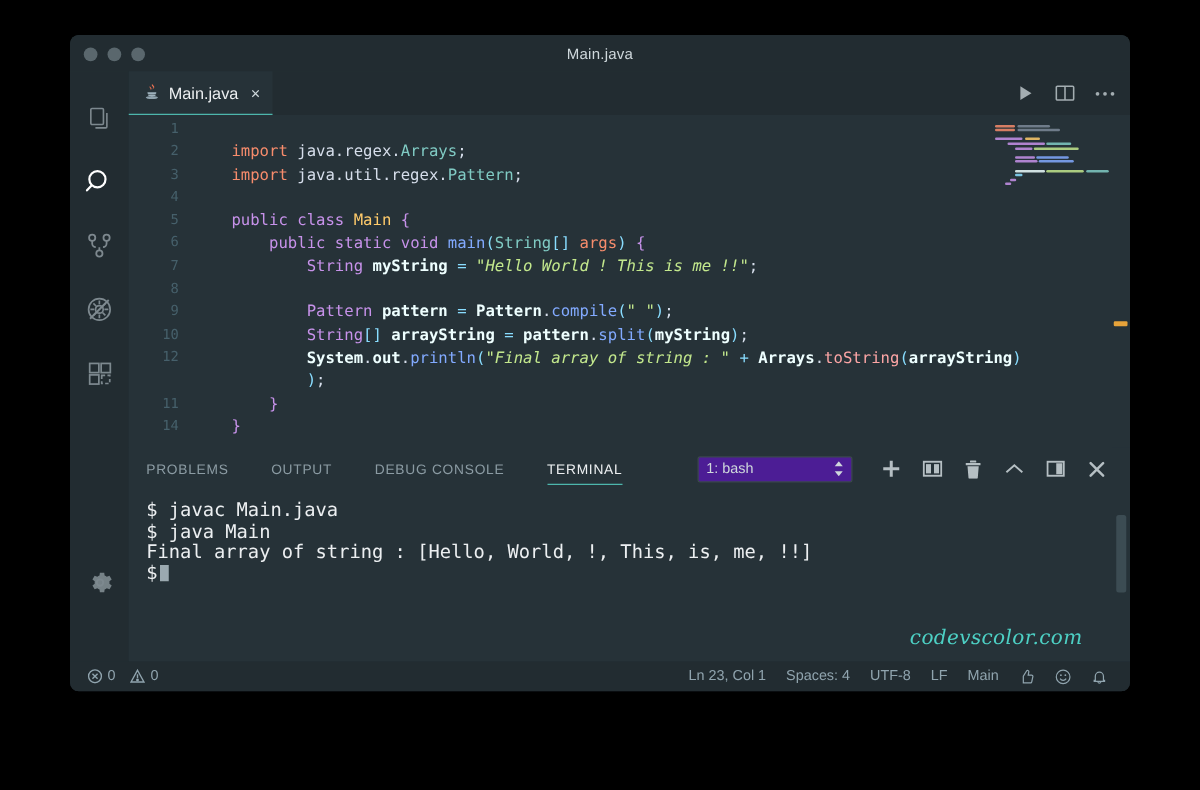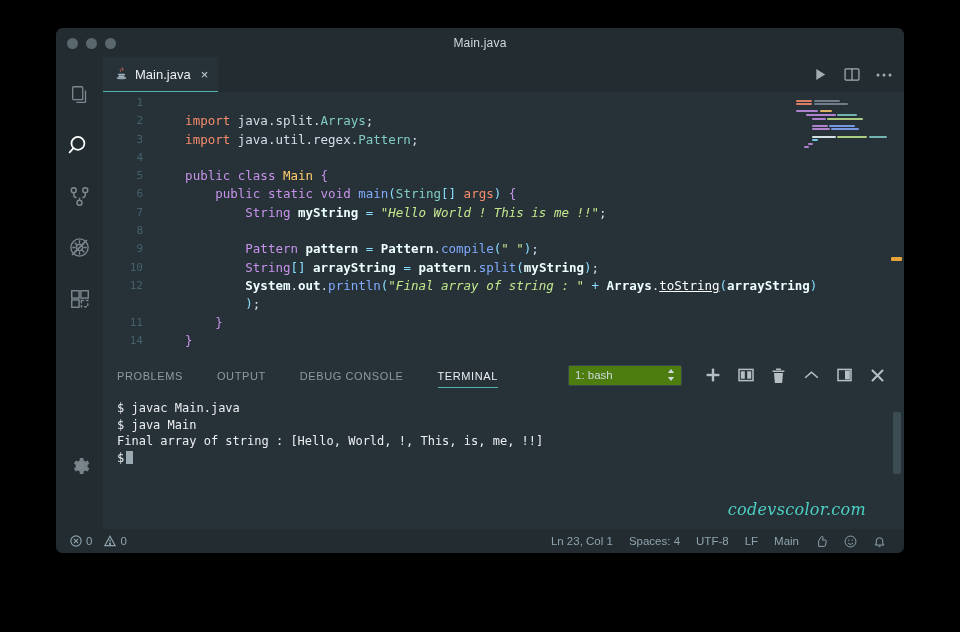--- a/index.html
+++ b/index.html
@@ -103,21 +103,21 @@
   .type    { color: #80cbc4; }            
   .cls     { color: #ffcb6b; }            
   .vtype   { color: #c792ea; }            
   .var     { color: #eeffff; font-weight: bold; }
   .op      { color: #89ddff; }
   .str     { color: #c3e88d; font-style: italic; }
   .fn      { color: #82aaff; }
   .punc    { color: #89ddff; }
   .param   { color: #f78c6c; }
   .brace   { color: #c792ea; }
-  .meth    { color: #ffffff; text-decoration: underline; }
+  .meth    { color: #fca5a5; }
   
   .minimap {
     position: absolute; right: 16px; top: 4px;
     width: 92px; height: 42px;
     opacity: .85;
   }
   .mm-line { height: 2px; margin-bottom: 1.6px; display: flex; gap: 1.5px; }
   .mm-seg { height: 2px; border-radius: 1px; }
   
   .ruler {
@@ -147,34 +147,34 @@
   .ptab.active:after {
     content: ""; position: absolute; left: 0; right: 0; bottom: 0;
     height: 1.5px; background: #4db6ac;
   }
   .panel-actions {
     position: absolute; right: 10px; top: 3px;
     display: flex; align-items: center; gap: 0;
   }
   .select-box {
     display: flex; align-items: center; justify-content: space-between;
-    width: 114px; height: 21px;
-    background: #4d7c0f; border: 1px solid #3a474d;
+    width: 124px; height: 21px;
+    background: #4c1d95; border: 1px solid #3a474d;
     border-radius: 2px; padding: 0 6px; box-sizing: border-box;
     color: #cfd8dc; font-size: 11.5px; margin-right: 14px;
   }
   .pa-icon {
     width: 33px; height: 28px;
     display: flex; align-items: center; justify-content: center;
     opacity: .85;
   }
   .terminal {
     flex: 1; padding: 8px 0 0 14px;
     font-family: "DejaVu Sans Mono", "Liberation Mono", monospace;
-    font-size: 12px; line-height: 16.5px;
+    font-size: 15px; line-height: 16.5px;
     color: #eceff1; white-space: pre;
   }
   .cursor {
     display: inline-block; width: 7px; height: 13px;
     background: #b0bec5; vertical-align: -2px; margin-left: 2px;
     opacity: .85;
   }
   .watermark {
     position: absolute; right: 38px; bottom: 10px;
     font-family: "DejaVu Serif", serif;
@@ -299,21 +299,21 @@
                   <circle cx="8" cy="3" r="1.5"></circle>
                   <circle cx="14" cy="3" r="1.5"></circle>
               </svg>
             </span>
           </div>
         </div>
 
         <div class="code-area">
           <div class="code" id="code-lines">
               <div class="line"><span class="ln">1</span><span class="lc"></span></div>
-              <div class="line"><span class="ln">2</span><span class="lc"><span class="plain">    </span><span class="imp">import</span><span class="plain"> java.split.</span><span class="type">Arrays</span><span class="plain">;</span></span></div>
+              <div class="line"><span class="ln">2</span><span class="lc"><span class="plain">    </span><span class="imp">import</span><span class="plain"> java.regex.</span><span class="type">Arrays</span><span class="plain">;</span></span></div>
               <div class="line"><span class="ln">3</span><span class="lc"><span class="plain">    </span><span class="imp">import</span><span class="plain"> java.util.regex.</span><span class="type">Pattern</span><span class="plain">;</span></span></div>
               <div class="line"><span class="ln">4</span><span class="lc"></span></div>
               <div class="line"><span class="ln">5</span><span class="lc"><span class="plain">    </span><span class="kw">public class</span><span class="plain"> </span><span class="cls">Main</span><span class="plain"> </span><span class="brace">{</span></span></div>
               <div class="line"><span class="ln">6</span><span class="lc"><span class="plain">        </span><span class="kw">public static void</span><span class="plain"> </span><span class="fn">main</span><span class="punc">(</span><span class="type">String</span><span class="punc">[]</span><span class="plain"> </span><span class="param">args</span><span class="punc">)</span><span class="plain"> </span><span class="brace">{</span></span></div>
               <div class="line"><span class="ln">7</span><span class="lc"><span class="plain">            </span><span class="vtype">String</span><span class="plain"> </span><span class="var">myString</span><span class="plain"> </span><span class="op">=</span><span class="plain"> </span><span class="str">"Hello World ! This is me !!"</span><span class="plain">;</span></span></div>
               <div class="line"><span class="ln">8</span><span class="lc"></span></div>
               <div class="line"><span class="ln">9</span><span class="lc"><span class="plain">            </span><span class="vtype">Pattern</span><span class="plain"> </span><span class="var">pattern</span><span class="plain"> </span><span class="op">=</span><span class="plain"> </span><span class="var">Pattern</span><span class="plain">.</span><span class="fn">compile</span><span class="punc">(</span><span class="str">" "</span><span class="punc">)</span><span class="plain">;</span></span></div>
               <div class="line"><span class="ln">10</span><span class="lc"><span class="plain">            </span><span class="vtype">String</span><span class="punc">[]</span><span class="plain"> </span><span class="var">arrayString</span><span class="plain"> </span><span class="op">=</span><span class="plain"> </span><span class="var">pattern</span><span class="plain">.</span><span class="fn">split</span><span class="punc">(</span><span class="var">myString</span><span class="punc">)</span><span class="plain">;</span></span></div>
               <div class="line"><span class="ln">12</span><span class="lc"><span class="plain">            </span><span class="var">System</span><span class="plain">.</span><span class="var">out</span><span class="plain">.</span><span class="fn">println</span><span class="punc">(</span><span class="str">"Final array of string : "</span><span class="plain"> </span><span class="op">+</span><span class="plain"> </span><span class="var">Arrays</span><span class="plain">.</span><span class="meth">toString</span><span class="punc">(</span><span class="var">arrayString</span><span class="punc">)</span></span></div>
               <div class="line"><span class="ln"></span><span class="lc"><span class="plain">            </span><span class="punc">)</span><span class="plain">;</span></span></div>

